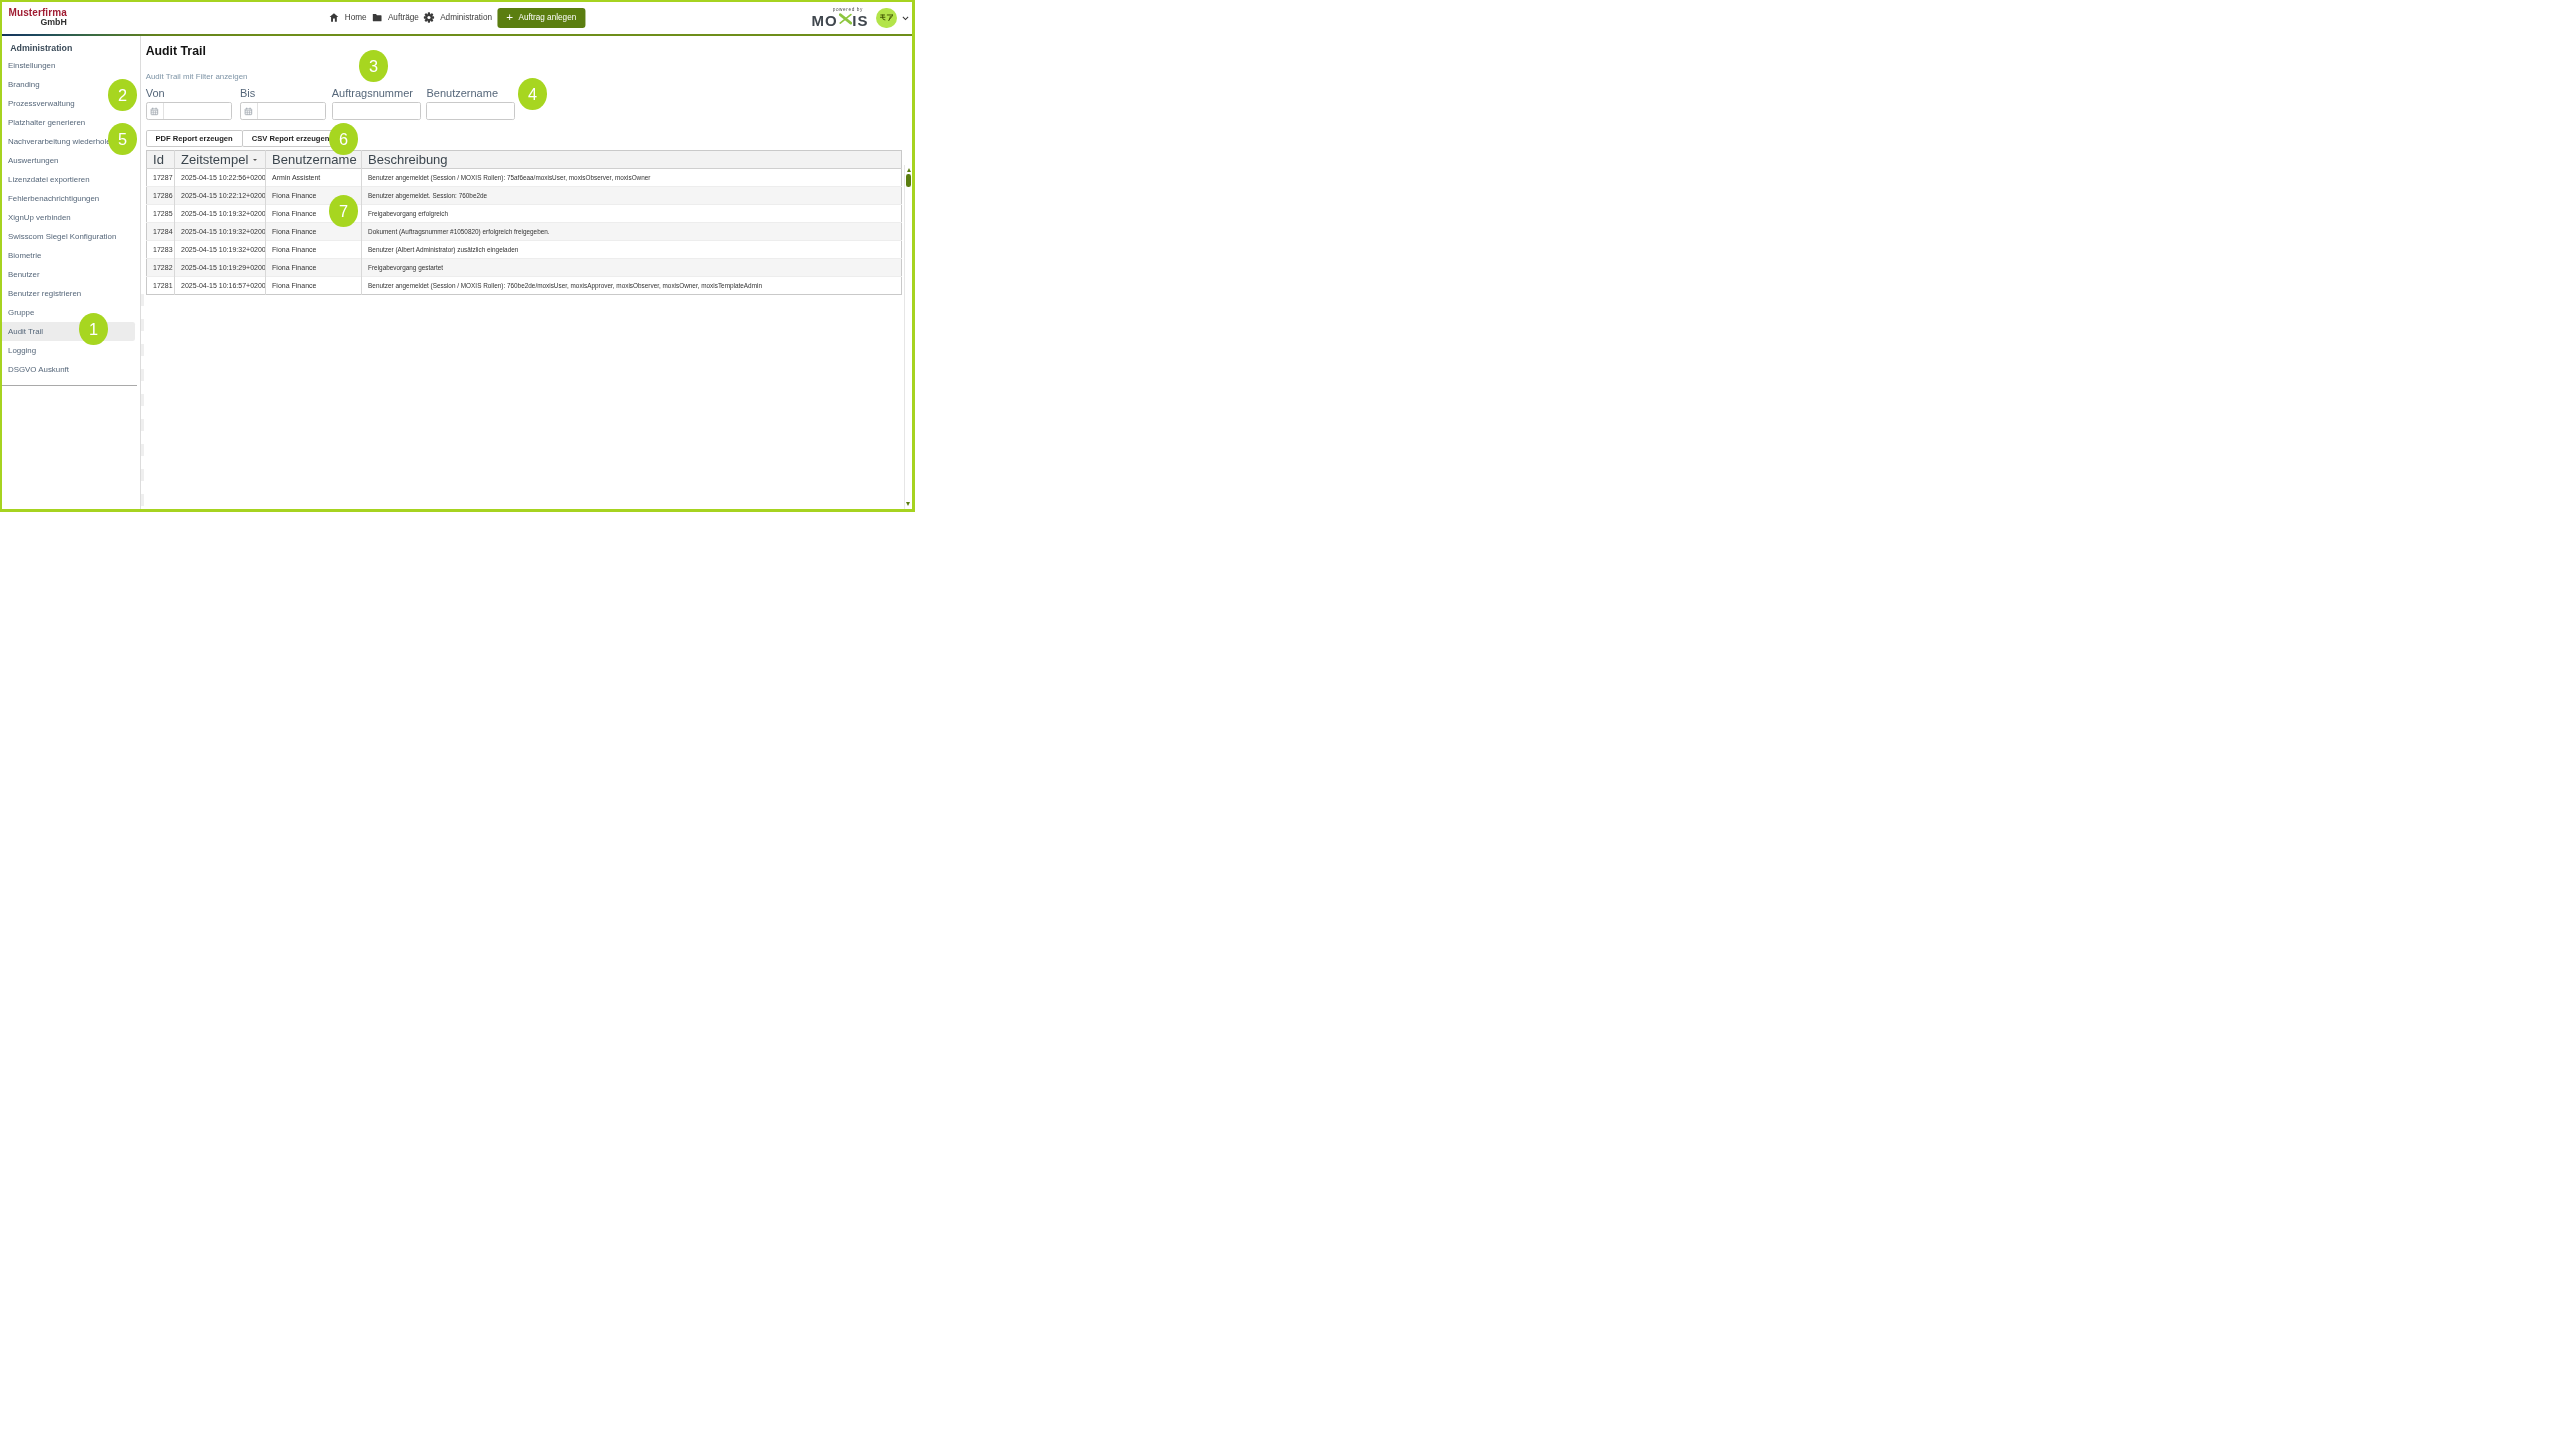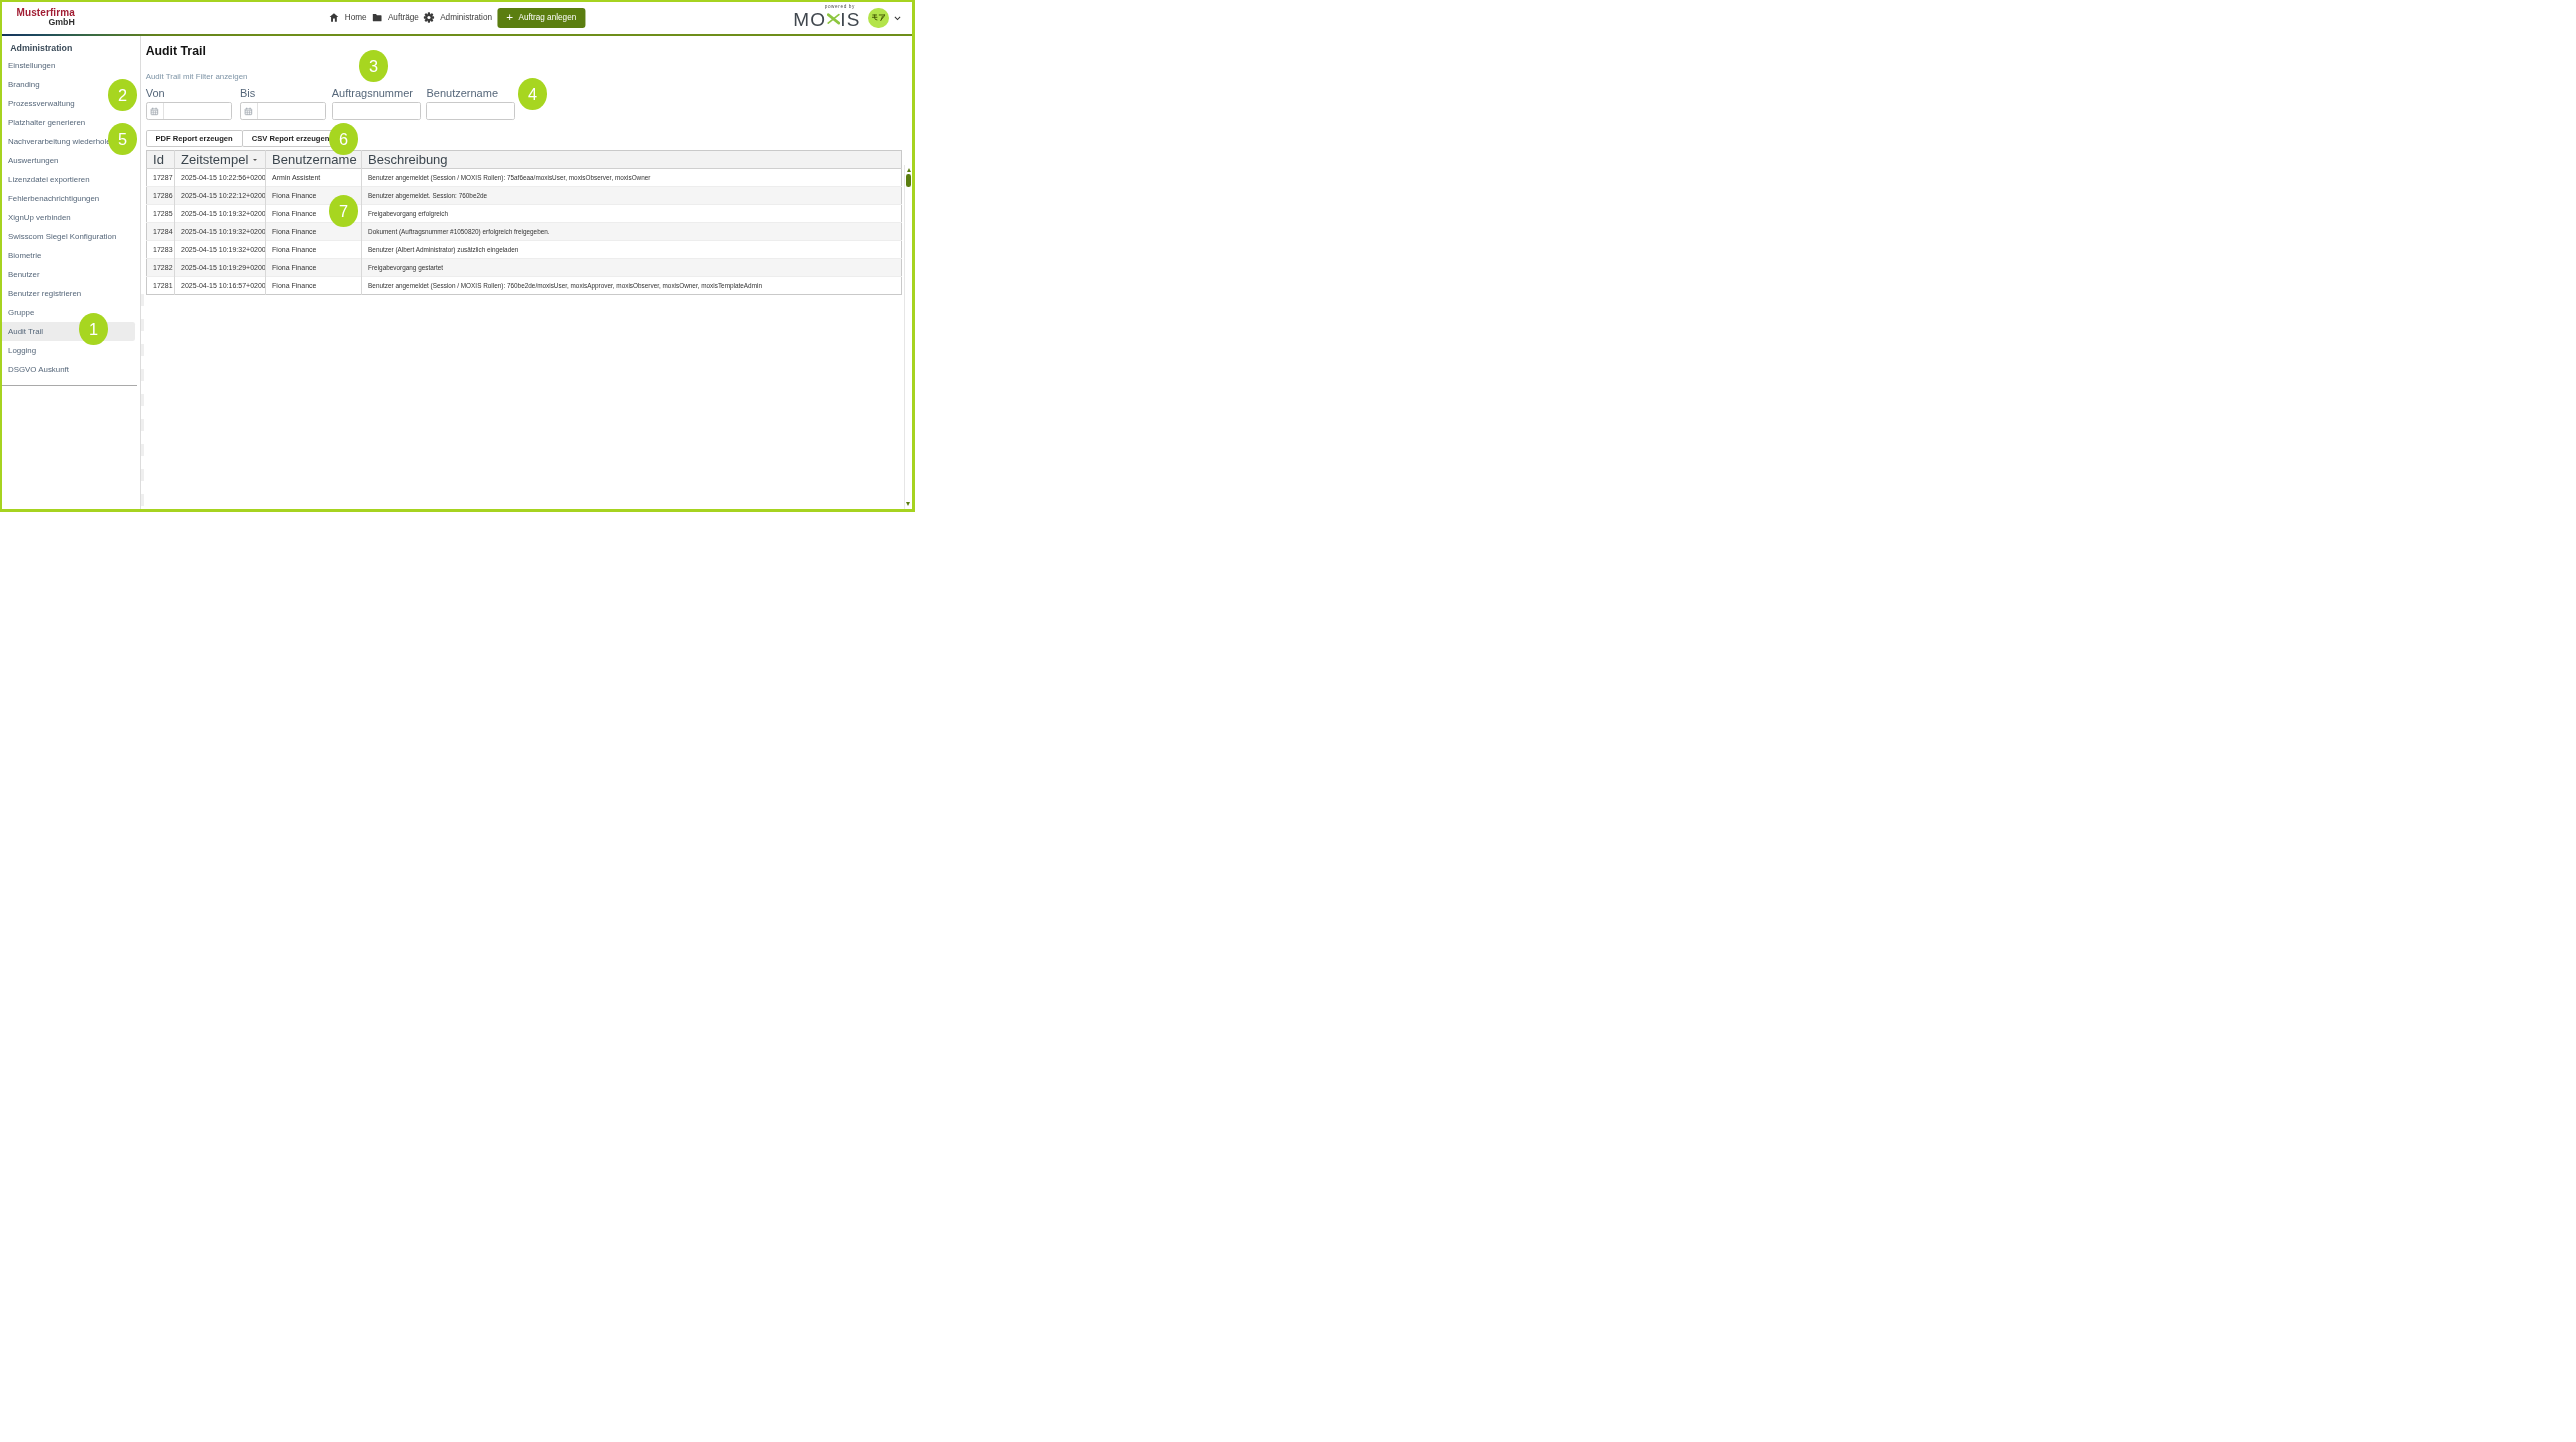--- a/index.html
+++ b/index.html
@@ -8,21 +8,21 @@
     position:relative;
     font-family:"Liberation Sans","DejaVu Sans",sans-serif;
     background:#ffffff;
     border:solid #a6d320;
     border-width:2.3px 3.5px 3.5px 2.3px;
     overflow:hidden;
   }
   
   .app-header{
     height:31.5px; background:#fff; position:relative;
-    display:flex; align-items:center; padding:0 11px;
+    display:flex; align-items:center; padding:0 3px;
   }
   .company-logo{ line-height:1.1; text-align:right; display:inline-block; margin-left:3.5px; }
   .company-logo .l1{ font-size:10px; font-weight:700; color:#a11d33; letter-spacing:0.1px;}
   .company-logo .l2{ font-size:8.8px; font-weight:600; color:#313131;}
   .top-nav{
     position:absolute; left:50%; top:0; height:31.5px; transform:translateX(-50%);
     display:flex; align-items:center; gap:5px; white-space:nowrap;
   }
   .nav-item{ display:flex; align-items:center; gap:5.3px; cursor:pointer; }
   .nav-item .lbl{ font-size:8.2px; color:#3a3a3a; }
@@ -30,21 +30,21 @@
     display:flex; align-items:center; gap:5.3px;
     background:#5b7e10; color:#fff; border:none; border-radius:2.9px;
     padding:0 9.3px; height:20px; font-size:8.2px; cursor:pointer;
     font-family:inherit;
   }
   .create-btn .plus{ font-size:11.7px; font-weight:300; line-height:1; margin-top:-1.2px;}
   .header-right{ margin-left:auto; display:flex; align-items:center; gap:5.3px; }
   .brand-block{ margin-right:2.3px; }
   .powered-by{ font-size:4.7px; color:#4a4a4a; letter-spacing:0.6px; text-align:right; padding-right:5.8px; }
   .brand-line{ display:flex; align-items:center; }
-  .brand-line .bl{ font-size:19px; letter-spacing:1.2px; color:#40474e; font-weight:400; }
+  .brand-line .bl{ font-size:15px; letter-spacing:1.2px; color:#40474e; font-weight:700; }
   .avatar{
     width:20.4px; height:20.4px; border-radius:50%; background:#b3e44a;
     display:flex; align-items:center; justify-content:center; cursor:pointer;
   }
   .header-rule{
     height:2.3px;
     background:linear-gradient(90deg,#16335c 0%,#1d4a5e 4%,#3a6b42 10%,#63821c 17%,#6e8e1a 30%,#6e8e1a 100%);
   }
   
   .content-row{ display:flex; height:473px; }

